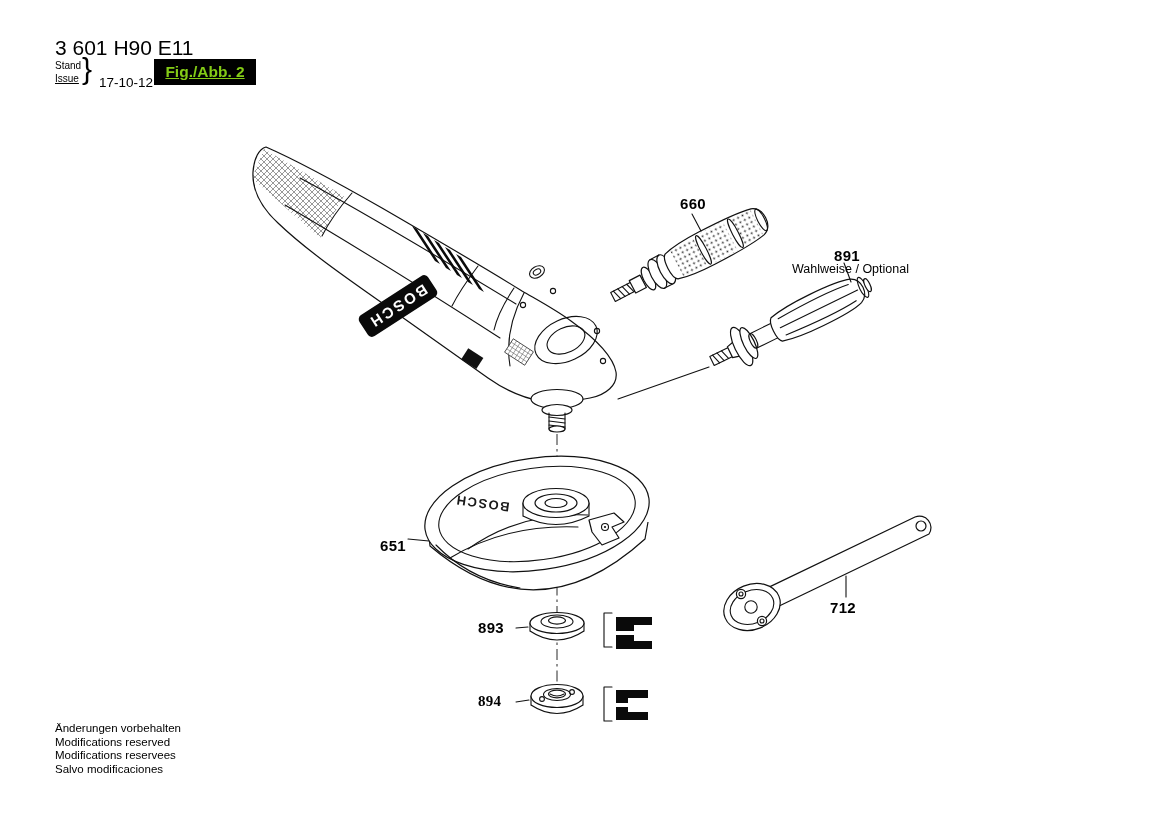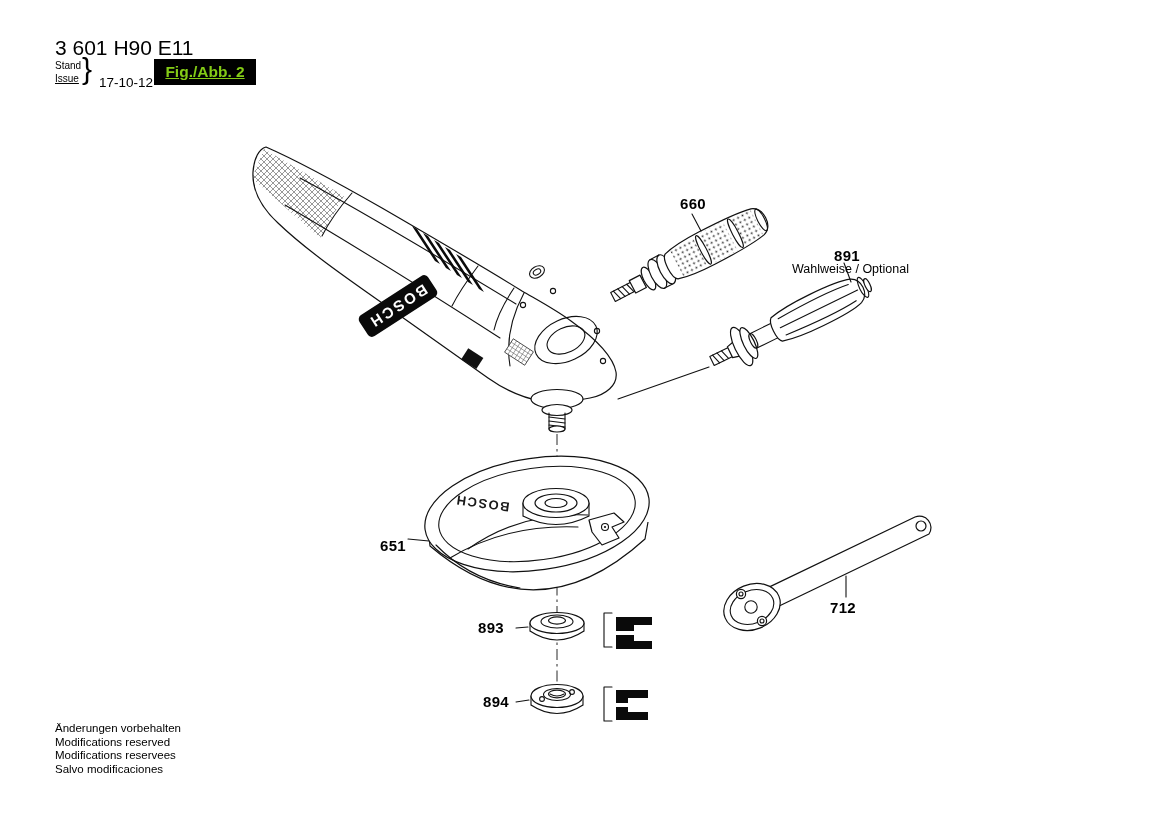--- a/index.html
+++ b/index.html
@@ -226,21 +226,21 @@
     </g>
     <line class="ln" stroke-width="0.9" x1="844" y1="263" x2="851" y2="282"></line>
   </svg>
 
   <div class="part-label" style="left:676px;top:195px;width:34px;text-align:center;">660</div>
   <div class="opt-note">Wahlweise / Optional</div>
   <div class="part-label" style="left:826px;top:247px;width:34px;text-align:left;margin-left:8px;">891</div>
   <div class="part-label" style="left:366px;top:529px;width:40px;text-align:right;margin-top:8px;">651</div>
   <div class="part-label" style="left:826px;top:599px;width:34px;text-align:center;">712</div>
   <div class="part-label" style="left:478px;top:619px;width:36px;text-align:left;">893</div>
-  <div class="part-label" style="left:478px;top:693px;width:36px;text-align:center;">894</div>
+  <div class="part-label" style="left:478px;top:693px;width:36px;text-align:left;font-family:Liberation Serif, serif;">894</div>
 
   <div class="footer">
     <div>Änderungen vorbehalten</div>
     <div>Modifications reserved</div>
     <div>Modifications reservees</div>
     <div>Salvo modificaciones</div>
   </div>
 
 </div>
 

